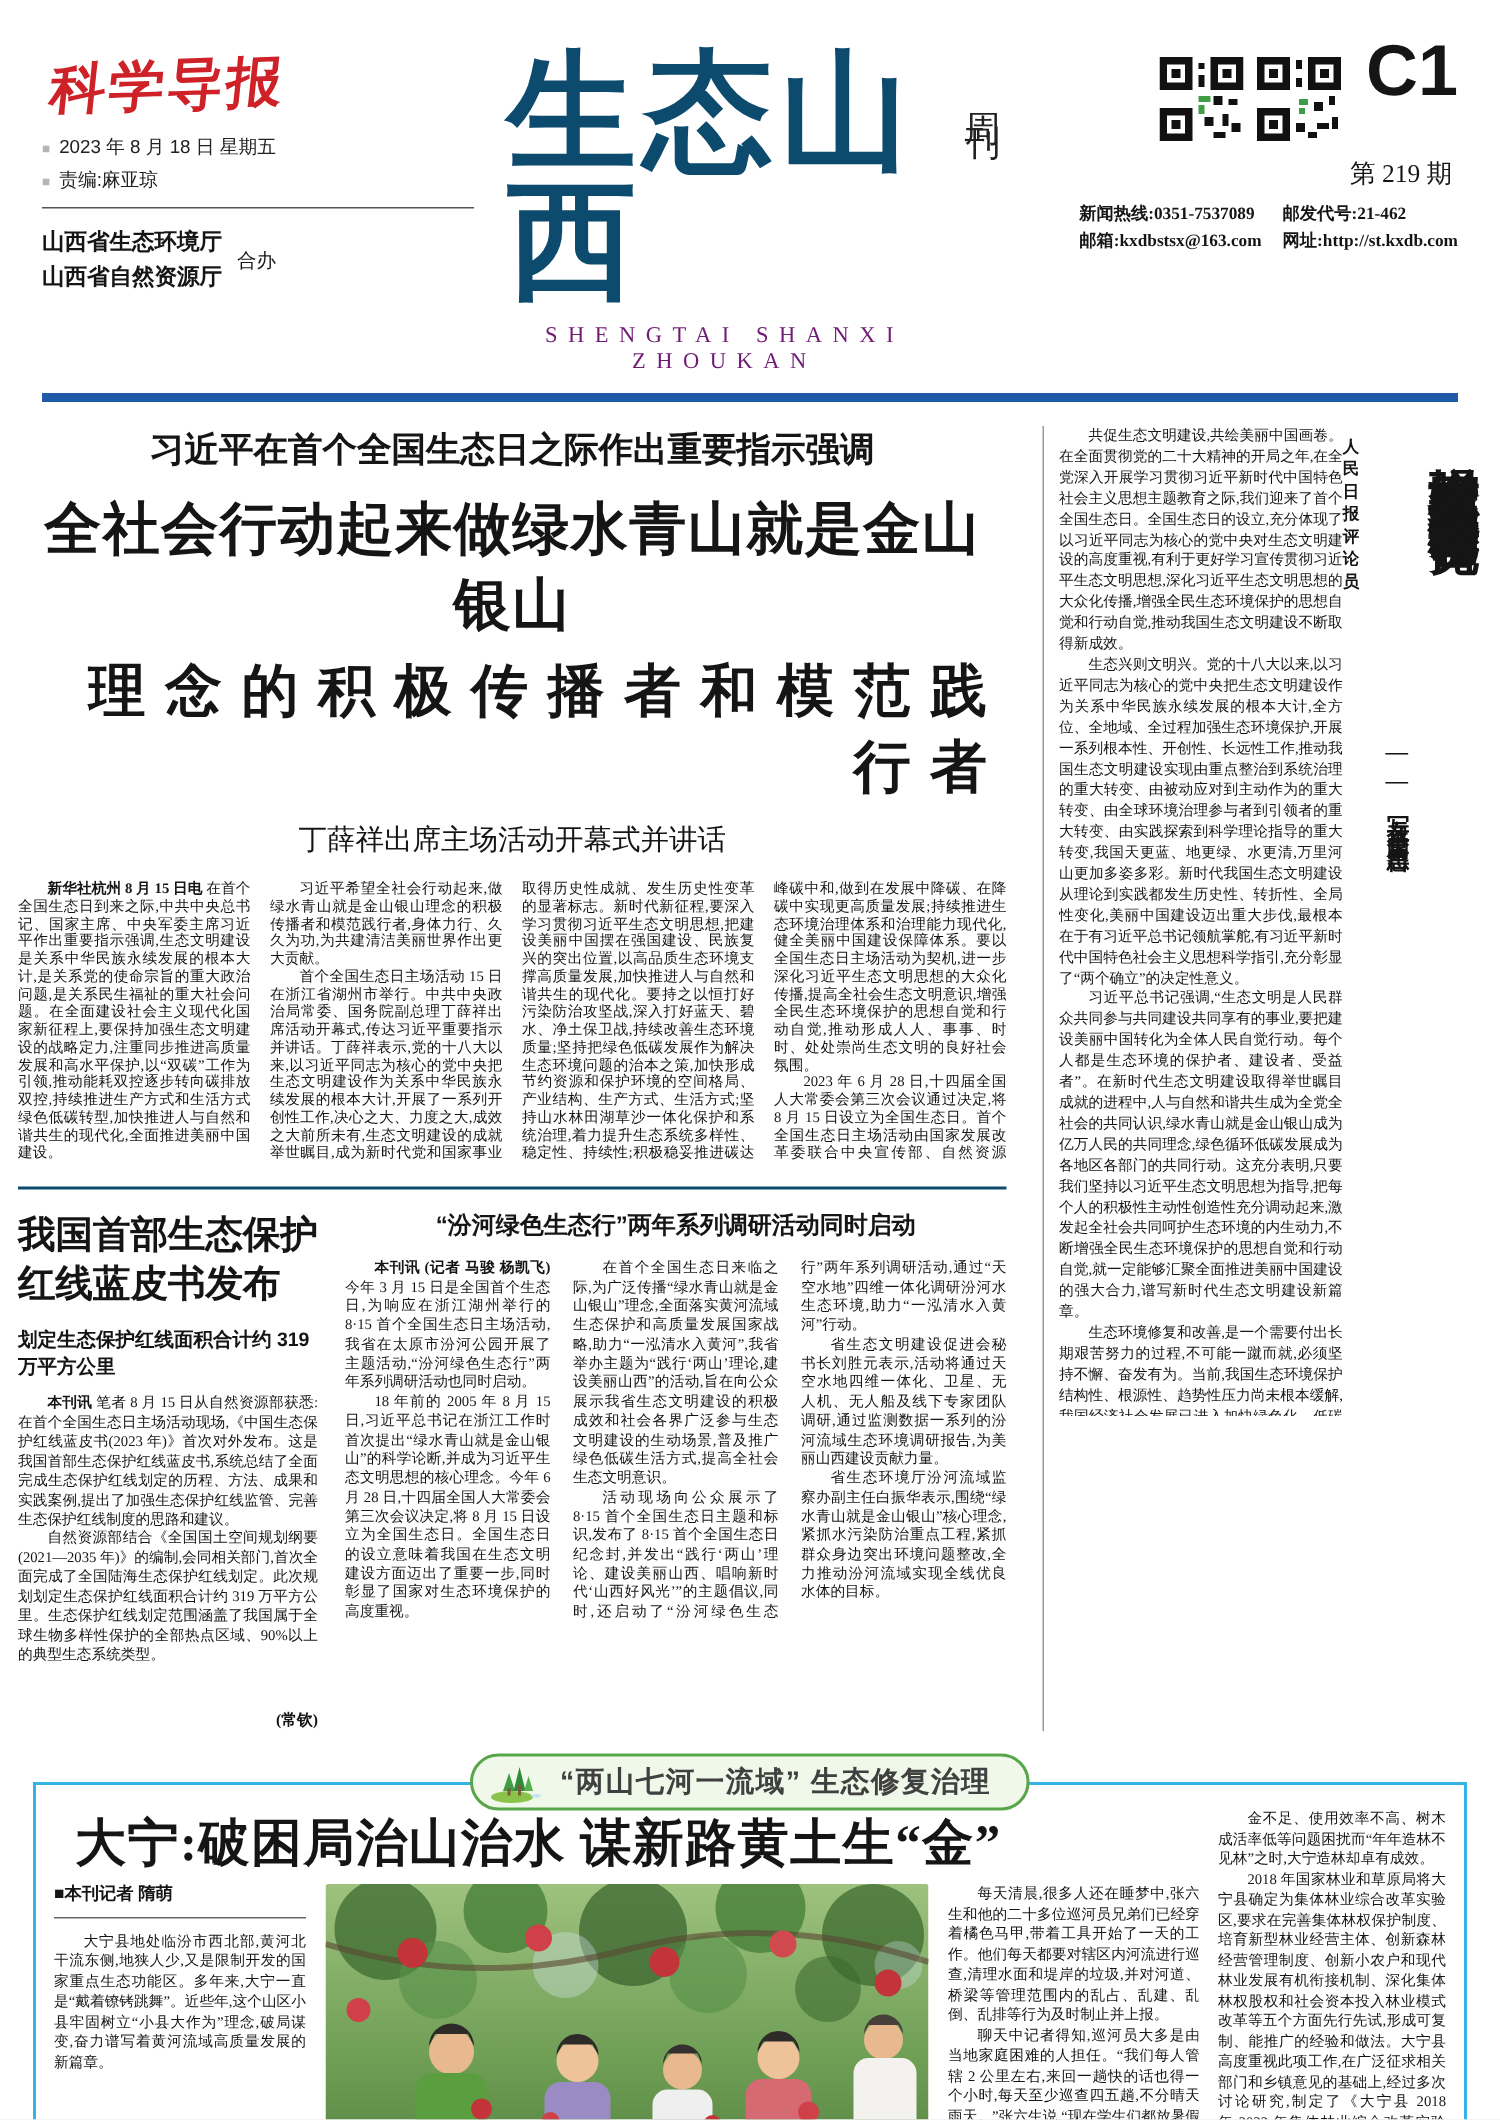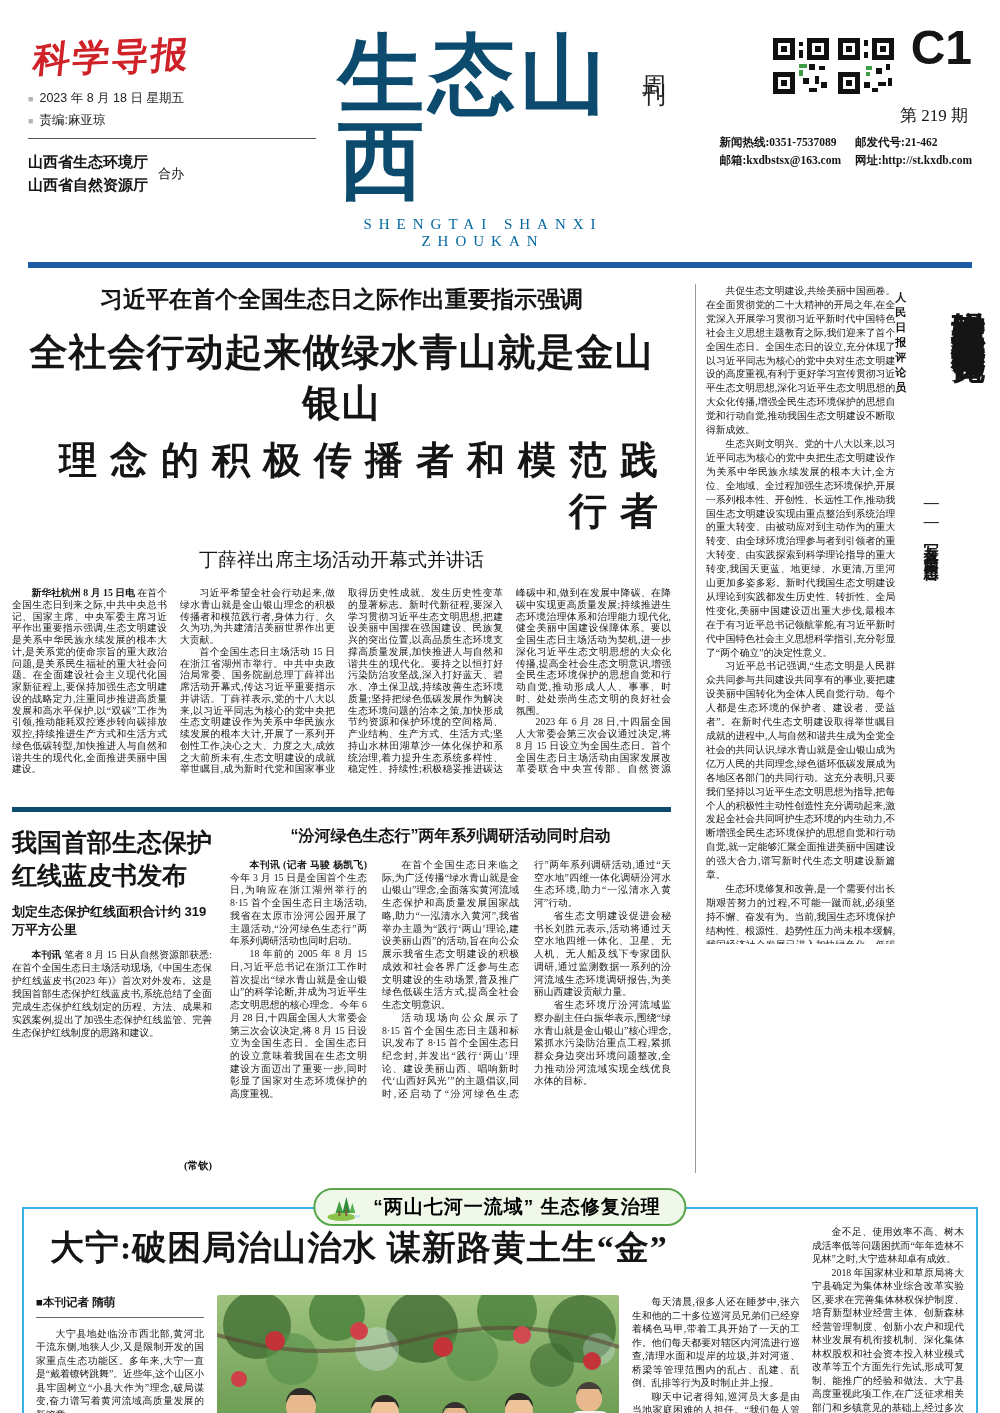--- a/index.html
+++ b/index.html
@@ -11,62 +11,62 @@
   .masthead{display:flex;align-items:flex-start;padding:0 28px;gap:10px;}
   .mh-left{width:300px;}
   .logo{color:#cf2128;font-size:37px;font-weight:bold;transform:skewX(-8deg) rotate(-2deg);letter-spacing:2px;margin:6px 0 10px 6px;}
   .meta-line{font-size:12.5px;font-family:"Liberation Sans",sans-serif;margin-top:5px;color:#222;}
   .sq{color:#b5b5b5;font-size:9px;margin-right:6px;}
   .mh-rule{border-bottom:1.5px solid #555;width:288px;margin:9px 0 12px;}
   .organizers{display:flex;align-items:center;gap:10px;font-size:15px;font-weight:bold;font-family:"Liberation Sans",sans-serif;line-height:1.5;}
   .coop{font-size:13px;font-weight:normal;}
   .mh-center{flex:1;display:flex;justify-content:center;align-items:flex-start;gap:10px;padding-top:8px;}
   .paper-title{font-size:86px;font-weight:900;color:#0c4a6e;letter-spacing:5px;line-height:1;}
-  .pinyin{font-size:15px;color:#0369a1;letter-spacing:7px;margin-top:12px;text-align:center;font-family:"Liberation Serif",serif;}
+  .pinyin{font-size:15px;color:#701a75;letter-spacing:7px;margin-top:12px;text-align:center;font-family:"Liberation Serif",serif;}
   .weekly{writing-mode:vertical-rl;text-orientation:upright;font-size:24px;letter-spacing:8px;margin-top:24px;color:#222;}
   .mh-right{width:292px;}
   .mh-right-top{display:flex;justify-content:flex-end;align-items:flex-start;gap:9px;}
   .qr{width:56px;height:56px;margin-top:14px;}
   .c1{font-size:48px;font-weight:bold;font-family:"Liberation Sans",sans-serif;line-height:1;margin-left:8px;}
   .issue{text-align:right;font-size:17px;margin:10px 4px 8px 0;}
   .contacts{display:grid;grid-template-columns:auto auto;gap:3px 14px;font-size:11.5px;font-weight:bold;justify-content:end;}
   .blue-rule{height:6px;background:#1e5aa5;margin:12px 28px 0;}
   
   .top-section{display:flex;gap:24px;padding:16px 12px 0;}
   .left-part{flex:1;min-width:0;}
   .lead-kicker{text-align:center;font-weight:bold;font-size:23px;}
   .lead-h1{text-align:center;font-size:38px;font-weight:900;margin:12px 0 6px;letter-spacing:1px;}
   .lead-h2{text-align:right;font-size:38px;font-weight:900;margin:0 0 10px;letter-spacing:13px;}
   .lead-sub{text-align:center;font-size:19px;font-weight:500;margin:8px 0 14px;}
   .cols4{column-count:4;column-gap:13px;height:192px;overflow:hidden;font-size:9.8px;line-height:1.2;text-align:justify;}
-  .mid-section{border-top:5px solid #0c4a6e;margin-top:28px;padding-top:14px;display:flex;gap:18px;}
+  .mid-section{border-top:2px solid #0c4a6e;margin-top:12px;padding-top:14px;display:flex;gap:18px;}
   .bluebook{width:200px;}
   .bb-title{font-size:25px;font-weight:900;line-height:1.3;white-space:pre-line;margin:0;}
   .bb-sub{font-size:13px;font-weight:bold;margin:12px 0 10px;}
   .bb-body{font-size:9.8px;line-height:1.32;height:208px;overflow:hidden;text-align:justify;}
   .bb-byline{text-align:right;font-size:10.5px;font-weight:bold;margin-top:2px;}
   .province{flex:1;min-width:0;}
   .pv-title{text-align:center;font-size:37px;font-weight:900;margin:2px 0 12px;letter-spacing:1px;}
   .pv-sub{text-align:center;font-size:16px;font-weight:600;margin:0 0 12px;}
   .cols3{column-count:3;column-gap:15px;height:242px;overflow:hidden;font-size:9.8px;line-height:1.3;text-align:justify;}
   
   .commentary{width:282px;flex:none;display:flex;gap:7px;border-left:1px solid #999;padding-left:10px;}
   .comm-left{flex:1;min-width:0;display:flex;flex-direction:row;}
   .comm-text{font-size:9.8px;line-height:1.42;text-align:justify;height:660px;overflow:hidden;}
   .comm-byline{text-align:right;font-weight:bold;font-size:11px;margin:6px 8px 0 0;}
   .comm-subtitle{writing-mode:vertical-rl;text-orientation:upright;font-size:15px;font-weight:bold;padding-top:210px;letter-spacing:3px;}
   .comm-title{writing-mode:vertical-rl;text-orientation:upright;font-size:34px;font-weight:900;letter-spacing:2px;line-height:1.2;}
   
   .bottom-box{position:relative;margin:34px 22px 0;border:2px solid #35b3e7;height:452px;box-sizing:border-box;padding:16px 12px 8px;}
   .banner-pill{position:absolute;top:-21px;left:50%;transform:translateX(-50%);background:#f0f8ea;border:2px solid #58a54a;
                border-radius:22px;padding:3px 24px 3px 12px;display:flex;align-items:center;gap:8px;}
-  .banner-text{color:#000000;font-weight:bold;font-size:19px;letter-spacing:1px;font-family:"Liberation Sans",sans-serif;white-space:nowrap;}
+  .banner-text{color:#404040;font-weight:bold;font-size:19px;letter-spacing:1px;font-family:"Liberation Sans",sans-serif;white-space:nowrap;}
   .bottom-inner{display:flex;gap:13px;height:100%;box-sizing:border-box;}
   .bottom-main{flex:1;min-width:0;display:flex;flex-direction:column;}
-  .daning-title{font-size:34px;font-weight:900;margin:0 0 24px 14px;letter-spacing:1px;}
+  .daning-title{font-size:34px;font-weight:900;margin:0 0 4px 14px;letter-spacing:1px;}
   .tracks{display:flex;gap:13px;flex:1;overflow:hidden;}
   .smalltext{font-size:9.8px;line-height:1.38;text-align:justify;}
   .track-left{width:168px;flex:none;overflow:hidden;}
   .dn-byline{font-weight:bold;font-family:"Liberation Sans",sans-serif;font-size:11.5px;border-bottom:1px solid #666;padding-bottom:6px;margin-bottom:9px;}
   .track-center{width:402px;flex:none;display:flex;flex-direction:column;min-width:0;}
   .photo{width:100%;height:212px;display:block;border-radius:2px;}
   .track-mid{width:168px;flex:none;overflow:hidden;}
   .track-right{width:152px;flex:none;display:flex;flex-direction:column;overflow:hidden;}
   .rc-text{flex:1;overflow:hidden;}
 </style>
@@ -172,20 +172,21 @@
         </div>
       </article>
 
       <section class="mid-section">
         <article class="bluebook">
           <h2 class="bb-title sans">我国首部生态保护
 红线蓝皮书发布</h2>
           <div class="bb-sub sans">划定生态保护红线面积合计约 319 万平方公里</div>
           <div class="bb-body">
             <p class="np"><b>本刊讯</b><span>  笔者 8 月 15 日从自然资源部获悉:在首个全国生态日主场活动现场,《中国生态保护红线蓝皮书(2023 年)》首次对外发布。这是我国首部生态保护红线蓝皮书,系统总结了全面完成生态保护红线划定的历程、方法、成果和实践案例,提出了加强生态保护红线监管、完善生态保护红线制度的思路和建议。</span></p>
+            <span><p class="np">自然资源部结合《全国国土空间规划纲要(2021—2035 年)》的编制,会同相关部门,首次全面完成了全国陆海生态保护红线划定。此次规划划定生态保护红线面积合计约 319 万平方公里。生态保护红线划定范围涵盖了我国属于全球生物多样性保护的全部热点区域、90%以上的典型生态系统类型。</p></span>
           </div>
           <div class="bb-byline">(常钦)</div>
         </article>
 
         <article class="province">
           <div class="pv-sub sans">“汾河绿色生态行”两年系列调研活动同时启动</div>
           <div class="cols3">
             <p class="np"><b>本刊讯  (记者  马骏  杨凯飞)</b><span>今年 3 月 15 日是全国首个生态日,为响应在浙江湖州举行的 8·15 首个全国生态日主场活动,我省在太原市汾河公园开展了主题活动,“汾河绿色生态行”两年系列调研活动也同时启动。</span></p>
             <span><p class="np">18 年前的 2005 年 8 月 15 日,习近平总书记在浙江工作时首次提出“绿水青山就是金山银山”的科学论断,并成为习近平生态文明思想的核心理念。今年 6 月 28 日,十四届全国人大常委会第三次会议决定,将 8 月 15 日设立为全国生态日。全国生态日的设立意味着我国在生态文明建设方面迈出了重要一步,同时彰显了国家对生态环境保护的高度重视。</p><p class="np">在首个全国生态日来临之际,为广泛传播“绿水青山就是金山银山”理念,全面落实黄河流域生态保护和高质量发展国家战略,助力“一泓清水入黄河”,我省举办主题为“践行‘两山’理论,建设美丽山西”的活动,旨在向公众展示我省生态文明建设的积极成效和社会各界广泛参与生态文明建设的生动场景,普及推广绿色低碳生活方式,提高全社会生态文明意识。</p><p class="np">活动现场向公众展示了 8·15 首个全国生态日主题和标识,发布了 8·15 首个全国生态日纪念封,并发出“践行‘两山’理论、建设美丽山西、唱响新时代‘山西好风光’”的主题倡议,同时,还启动了“汾河绿色生态行”两年系列调研活动,通过“天空水地”四维一体化调研汾河水生态环境,助力“一泓清水入黄河”行动。</p><p class="np">省生态文明建设促进会秘书长刘胜元表示,活动将通过天空水地四维一体化、卫星、无人机、无人船及线下专家团队调研,通过监测数据一系列的汾河流域生态环境调研报告,为美丽山西建设贡献力量。</p><p class="np">省生态环境厅汾河流域监察办副主任白振华表示,围绕“绿水青山就是金山银山”核心理念,紧抓水污染防治重点工程,紧抓群众身边突出环境问题整改,全力推动汾河流域实现全线优良水体的目标。</p></span>
           </div>

